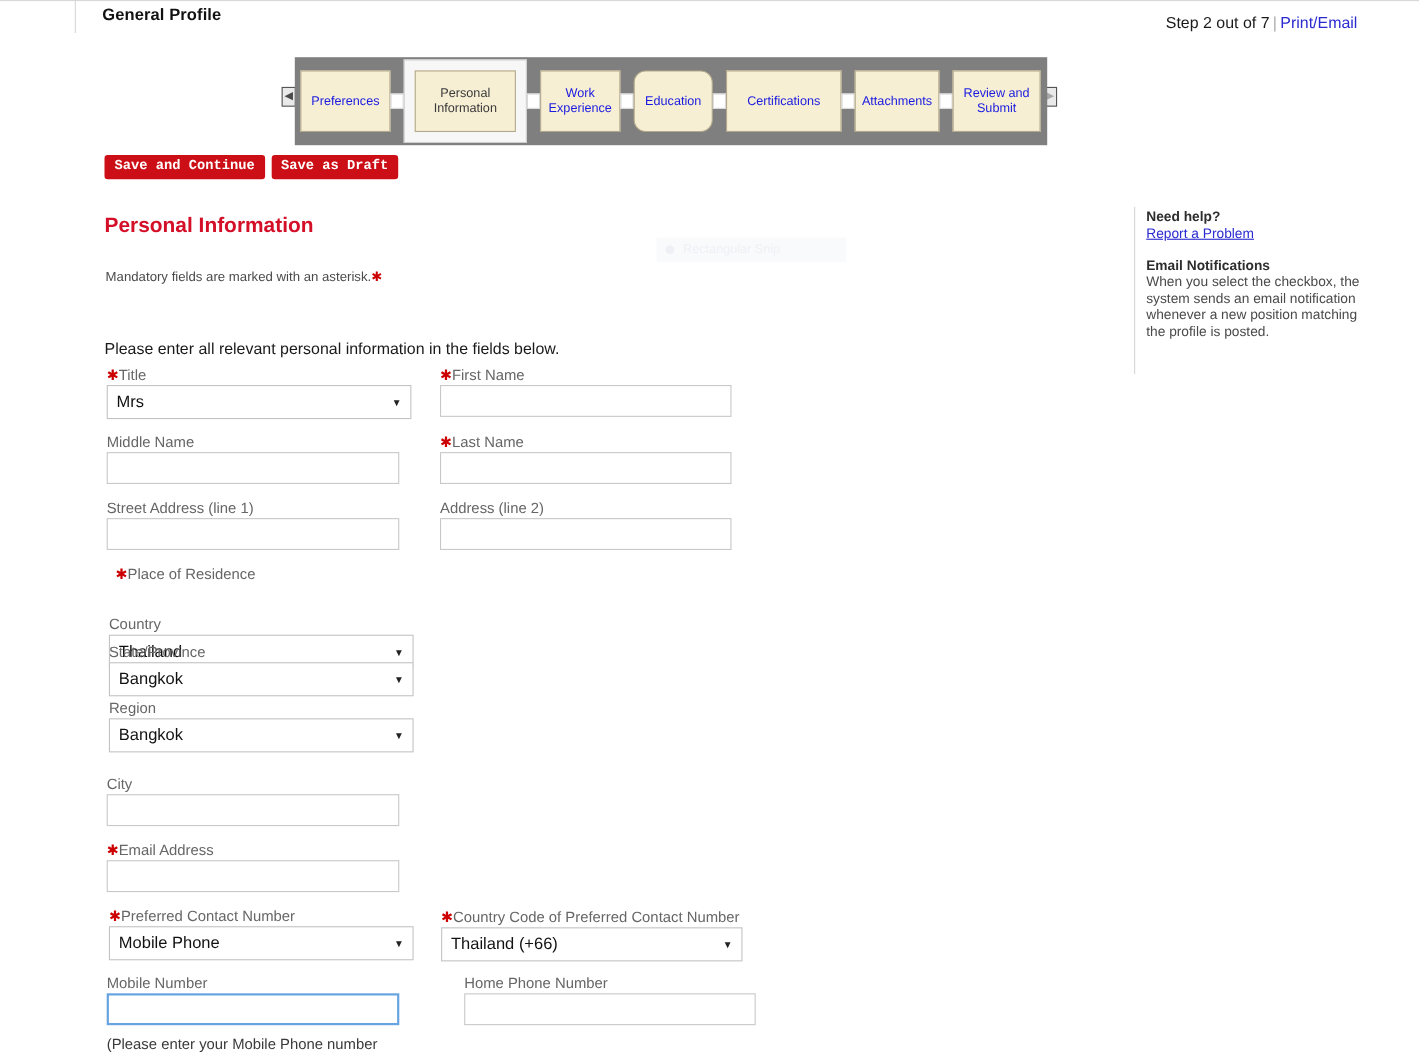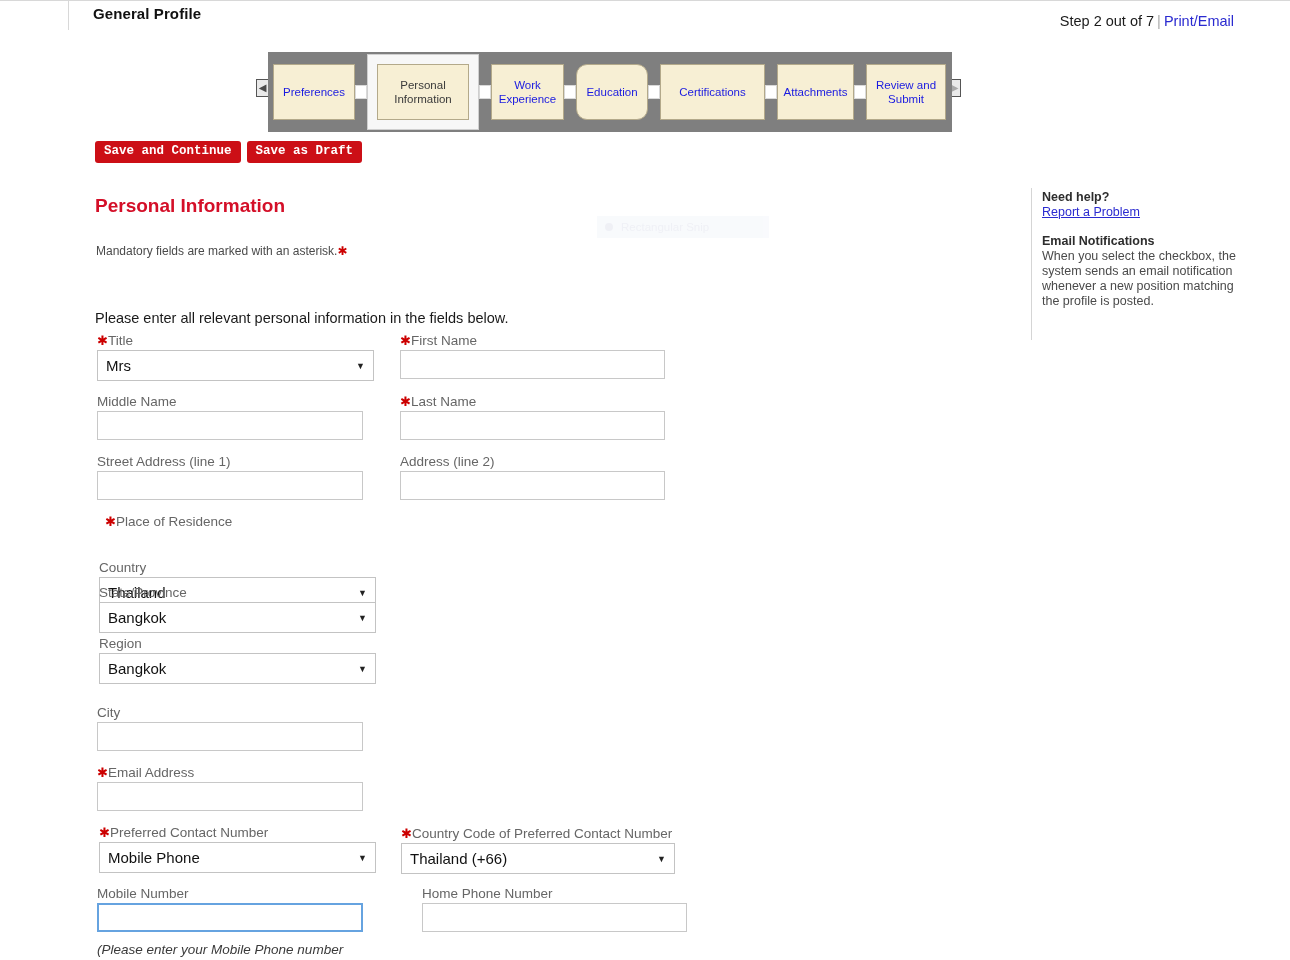--- a/index.html
+++ b/index.html
@@ -282,21 +282,20 @@
     position: absolute;
     right: 8px; top: 0;
     font-size: 9px;
     color: #222222;
     line-height: 31px;
   }
   .hint-italic {
     position: absolute;
     left: 97px; top: 941px;
     font-size: 13.5px;
-    font-style: italic;
     color: #3a3a3a;
     width: 280px;
     line-height: 17px;
   }
 </style>
 </head>
 <body>
 
 <div class="top-rule"></div>
 <div class="left-rule"></div>

